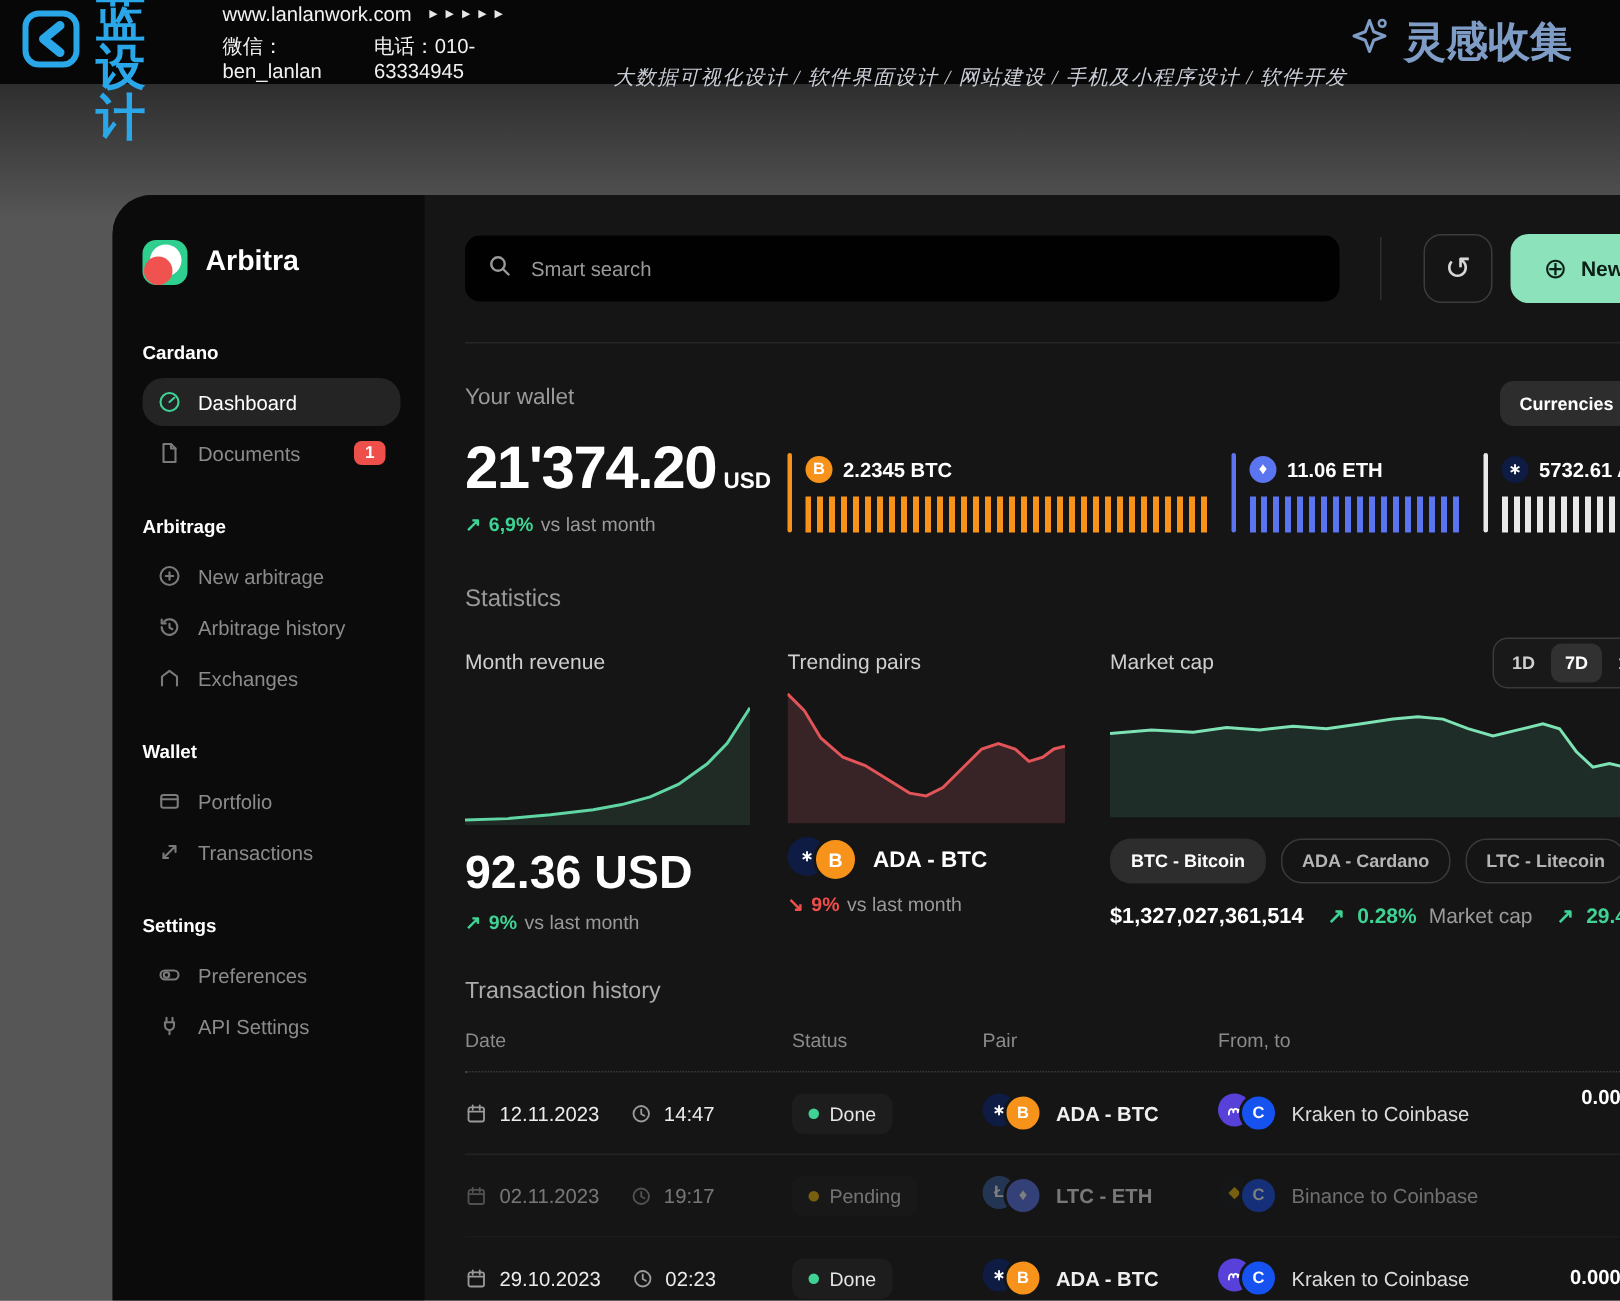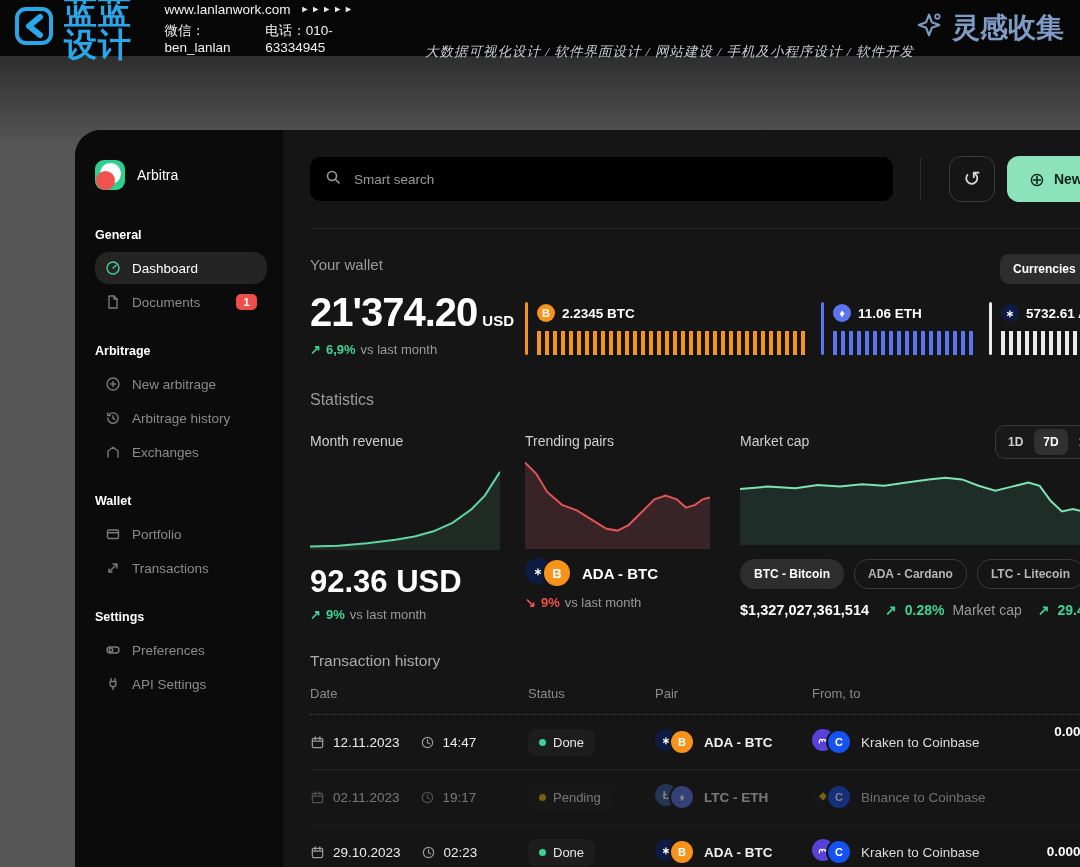--- a/index.html
+++ b/index.html
@@ -7,35 +7,35 @@
 
   
   .banner{position:absolute;top:0;left:0;width:100%;height:56px;background:#070707;display:flex;align-items:center;z-index:10;}
   .banner-logo{display:flex;align-items:center;gap:10px;margin-left:14px;}
   .banner-brand{font-size:33px;font-weight:bold;color:#2AA7E8;letter-spacing:1px;line-height:1;}
   .banner-info{margin-left:24px;display:flex;flex-direction:column;gap:5px;}
   .banner-line1{display:flex;align-items:center;gap:10px;color:#f2f2f2;font-size:13.5px;}
   .banner-arrows{font-size:9px;color:#e8e8e8;letter-spacing:2px;}
   .banner-line2{display:flex;gap:26px;color:#f2f2f2;font-size:13.5px;}
   .banner-services{margin-left:70px;color:#c9cdd6;font-size:13.5px;font-style:italic;font-family:"Liberation Serif",serif;letter-spacing:1px;white-space:nowrap;margin-top:48px;}
-  .banner-collect{margin-left:auto;margin-right:16px;display:flex;align-items:center;gap:8px;color:#7E9CC5;font-size:28px;font-weight:bold;font-family:"Liberation Serif",serif;white-space:nowrap;}
+  .banner-collect{margin-left:auto;margin-right:32px;display:flex;align-items:center;gap:8px;color:#7E9CC5;font-size:28px;font-weight:bold;font-family:"Liberation Serif",serif;white-space:nowrap;}
 
   
   .bgarea{position:absolute;top:56px;left:0;right:0;bottom:0;background:linear-gradient(#2e2e2e,#565656 90px);}
 
   
   .card{position:absolute;left:75px;top:130px;width:1250px;bottom:-2px;background:#151515;border-radius:26px 26px 0 0;display:flex;overflow:hidden;color:#e6e6e6;}
 
   
   .sidebar{width:208px;flex-shrink:0;background:#0b0b0b;padding:30px 16px 0 20px;box-sizing:border-box;}
   .logo-row{display:flex;align-items:center;gap:12px;margin-bottom:38px;}
   .logo-icon{width:30px;height:30px;border-radius:9px;background:#2ECF8F;position:relative;overflow:hidden;flex-shrink:0;}
   .logo-icon::before{content:"";position:absolute;left:5px;top:3px;width:21px;height:21px;border-radius:50%;background:#ffffff;}
   .logo-icon::after{content:"";position:absolute;left:1px;top:11px;width:19px;height:19px;border-radius:50%;background:#F0534F;}
-  .logo-text{font-size:14px;font-weight:normal;color:#fff;}
+  .logo-text{font-size:19px;font-weight:bold;color:#fff;}
   .side-section{margin-top:26px;}
   .side-title{font-size:12.5px;font-weight:bold;color:#fff;margin-bottom:10px;}
   .side-item{display:flex;align-items:center;gap:11px;padding:8px 10px;border-radius:14px;color:#8b8b8b;font-size:13.5px;margin:2px 0;cursor:pointer;}
   .side-item.active{background:#242424;color:#fff;}
   .side-item .ic{width:16px;height:16px;flex-shrink:0;display:flex;align-items:center;justify-content:center;color:#7a7a7a;}
   .side-item.active .ic{color:var(--green,#3ED394);}
   .side-item svg{stroke:currentColor;fill:none;stroke-width:1.4;stroke-linecap:round;stroke-linejoin:round;}
   .badge{margin-left:auto;background:var(--red,#EF4F4B);color:#fff;font-size:11.5px;font-weight:bold;min-width:13px;text-align:center;padding:2px 4px;border-radius:5px;}
 
   
@@ -175,21 +175,21 @@
 
   <div class="card">
 
     <div class="sidebar">
       <div class="logo-row">
         <span class="logo-icon"></span>
         <span class="logo-text">Arbitra</span>
       </div>
 
       <div class="side-section" style="margin-top:0;">
-        <div class="side-title">General</div>
+        <div class="side-title">Cardano</div>
         <div class="side-item active">
           <span class="ic">
               <svg width="16" height="16" viewBox="0 0 16 16">
                 <circle cx="8" cy="8" r="6"></circle>
                 <path d="M8 8 L11.2 5.2"></path>
               </svg>
             </span>
           <span>Dashboard</span>
         </div>
         <div class="side-item">

